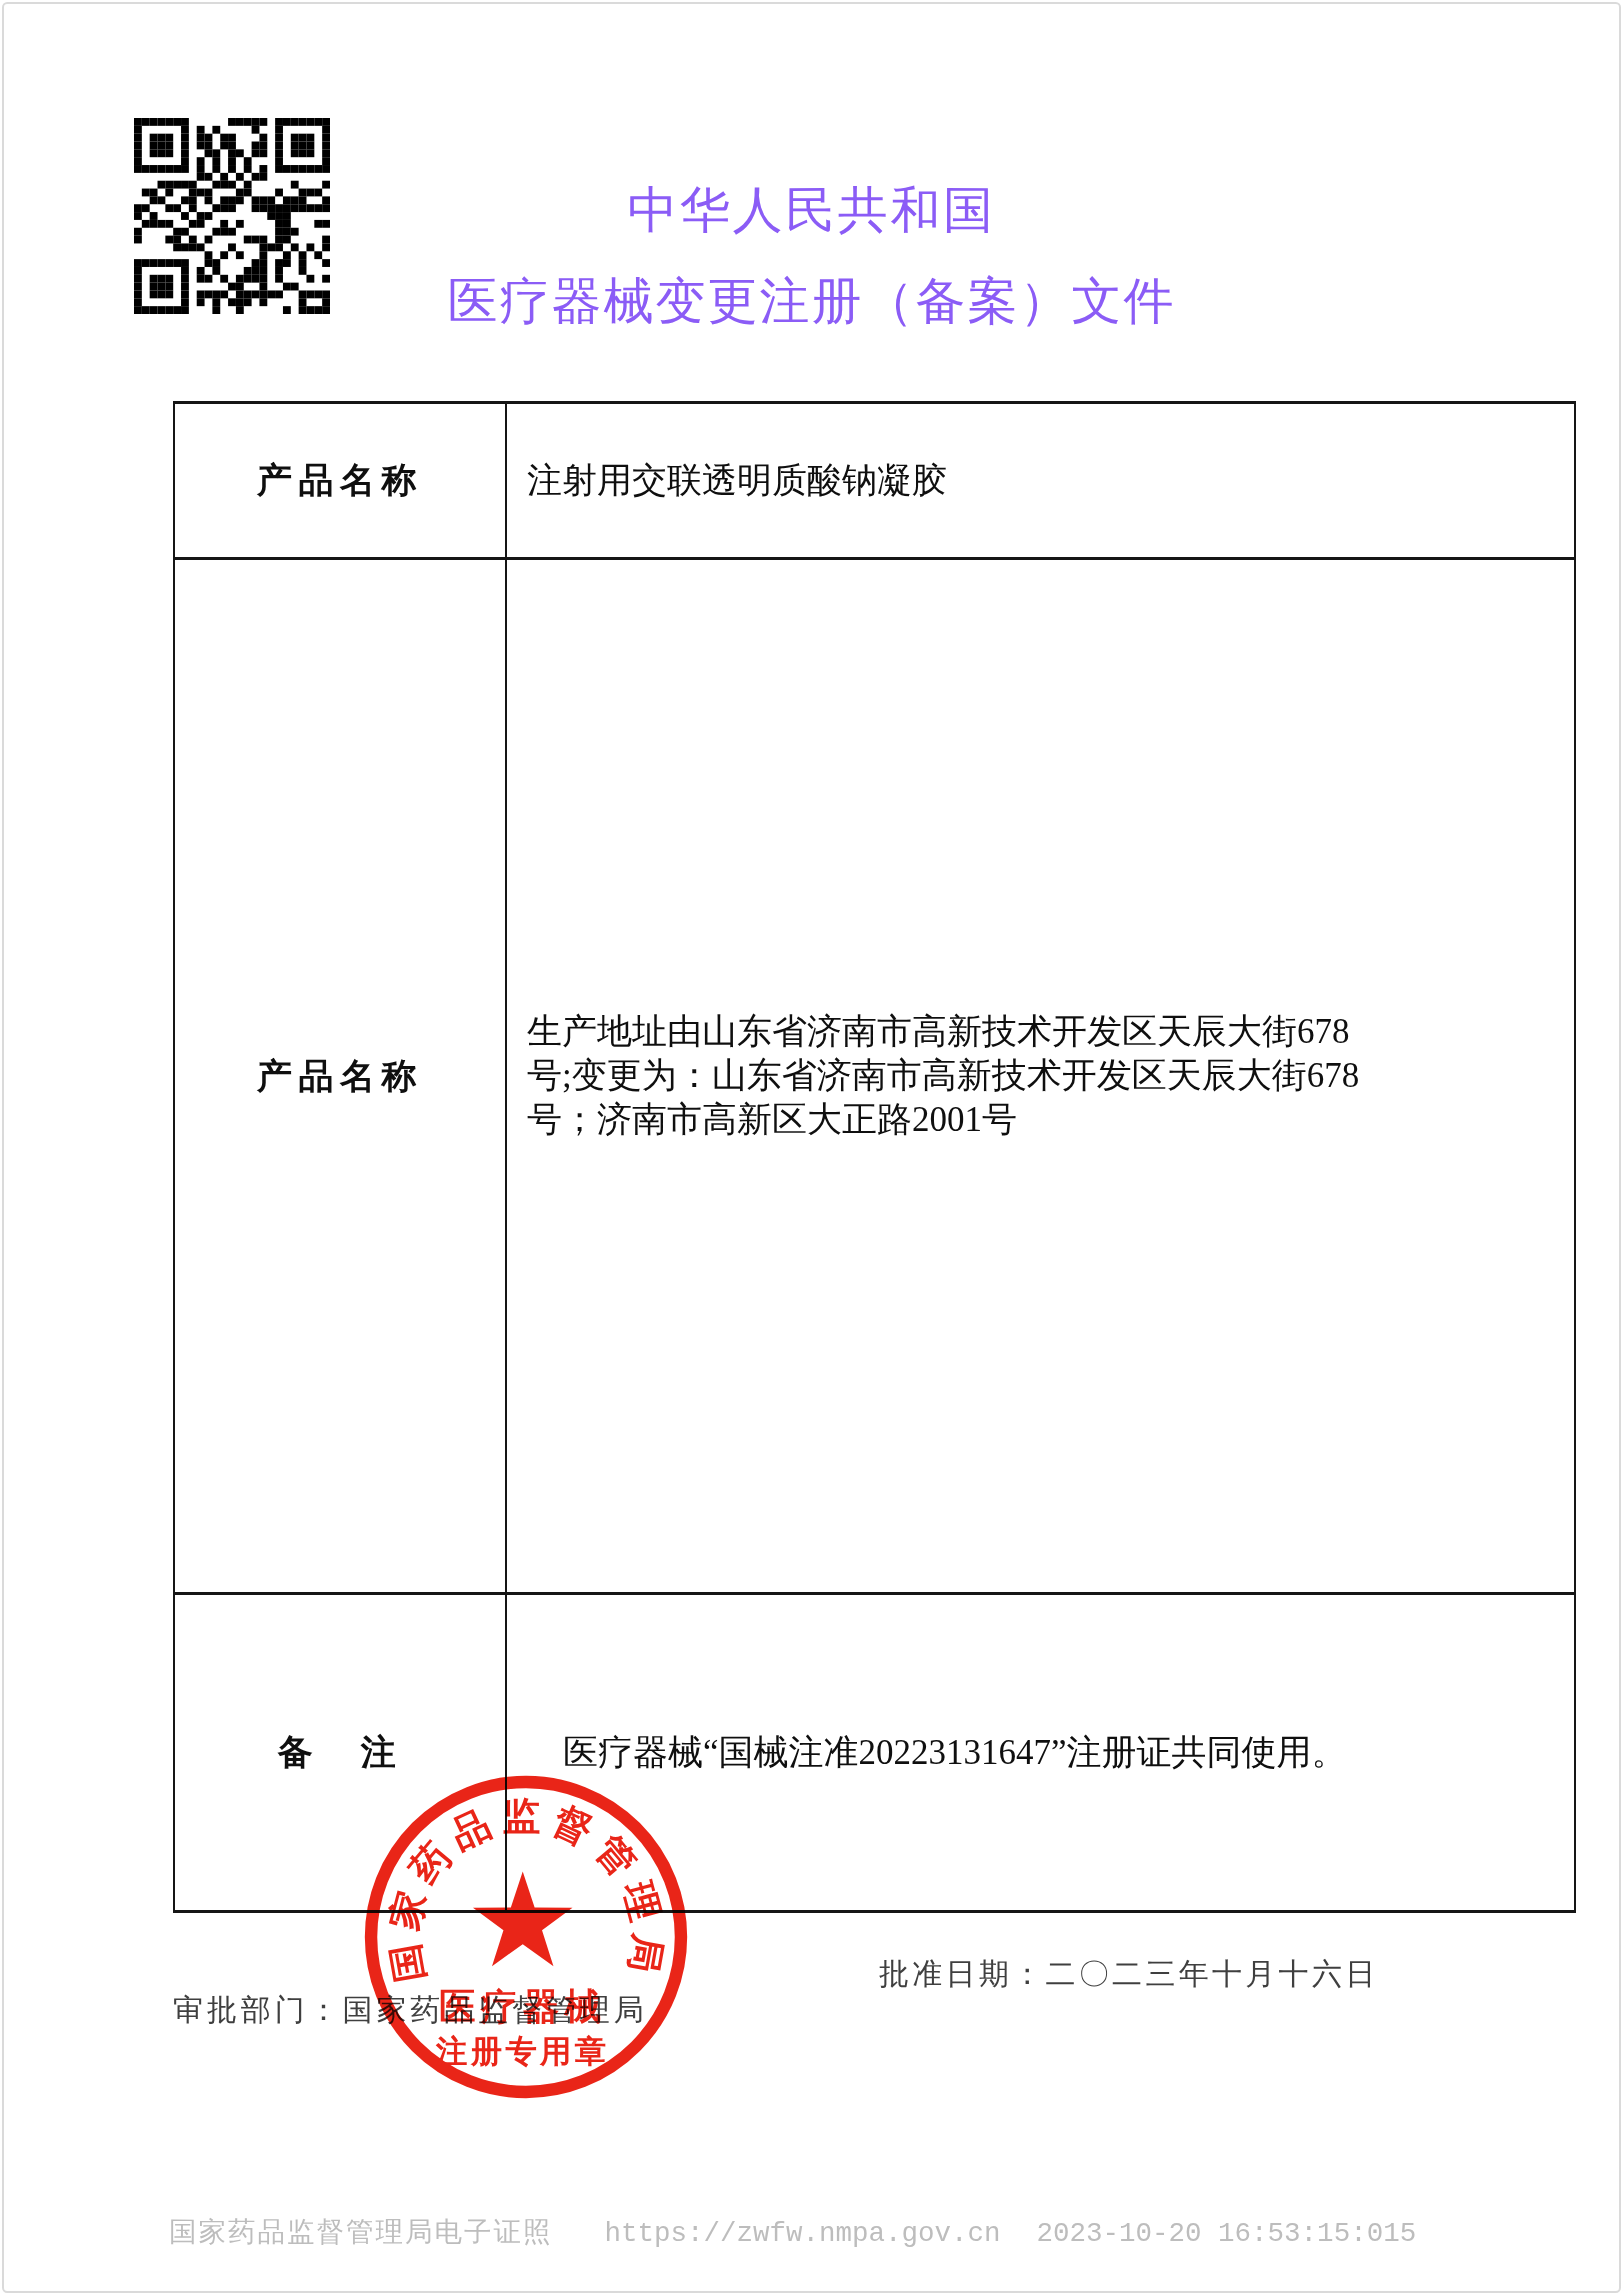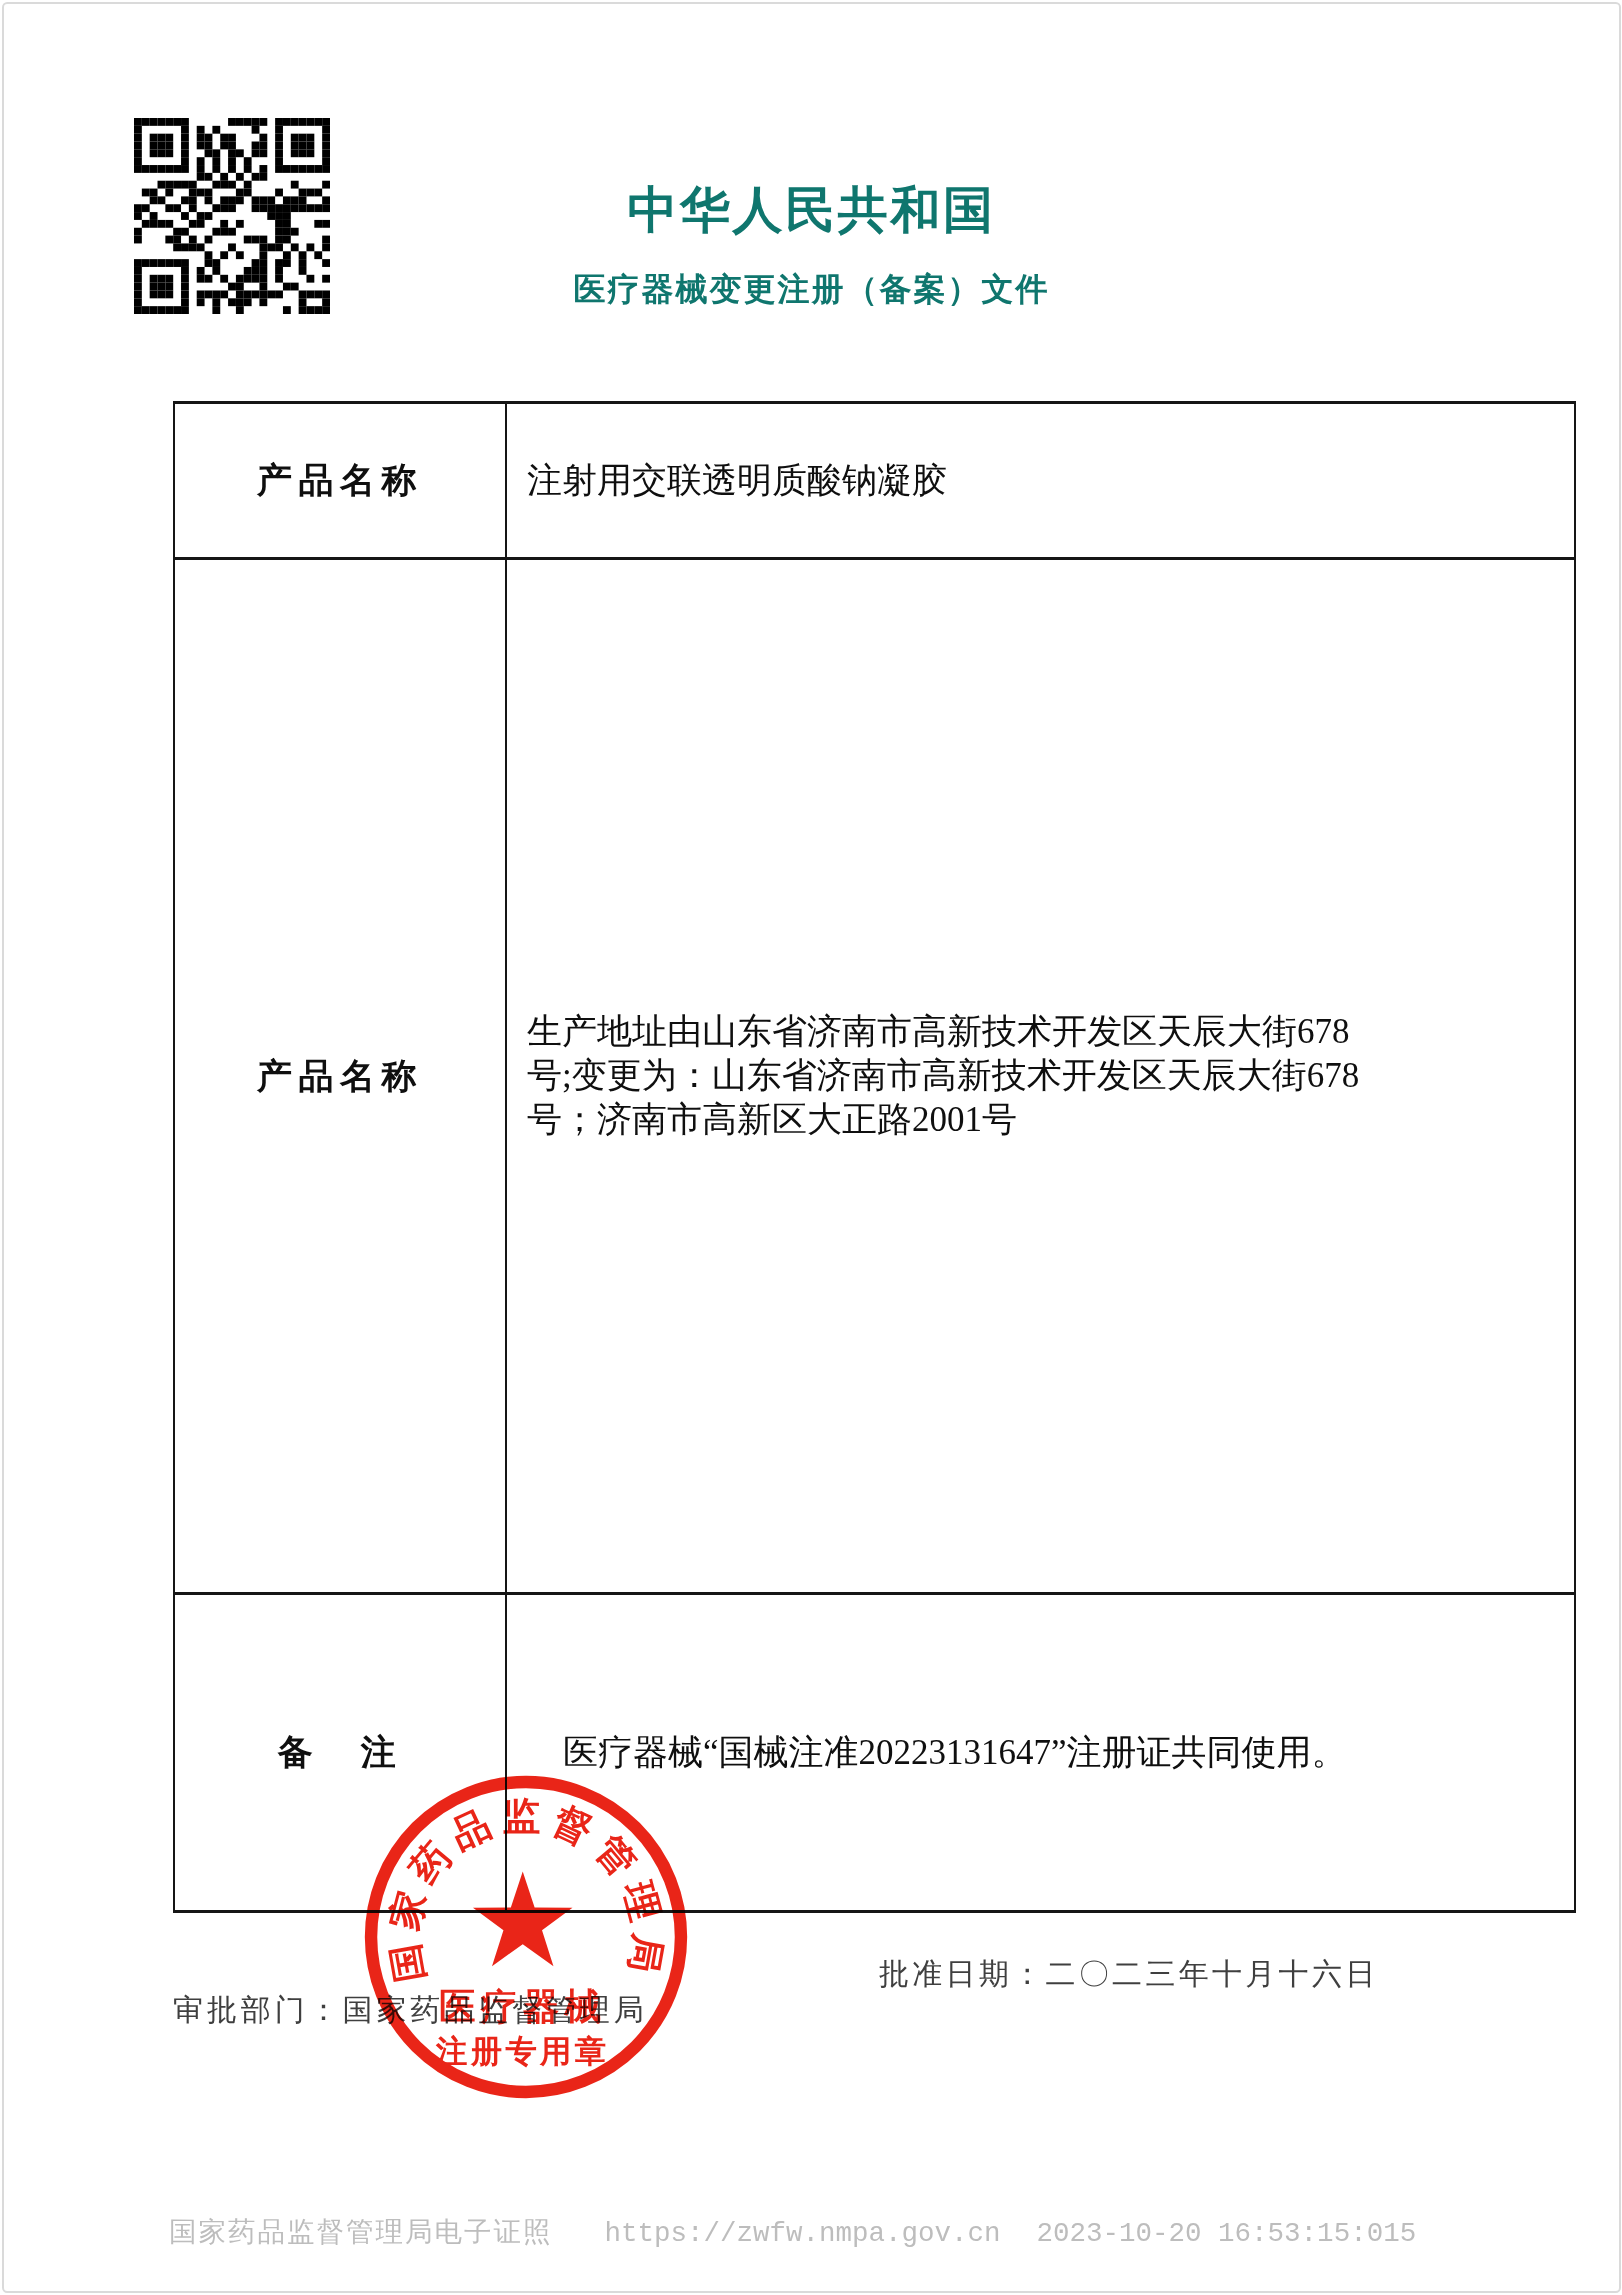--- a/index.html
+++ b/index.html
@@ -7,24 +7,24 @@
     position:relative;width:1623px;height:2295px;background:#ffffff;
     font-family:"Liberation Serif",serif;color:#141414;overflow:hidden;
   }
   .page-frame{
     position:absolute;inset:2px;border:2px solid #dadada;border-radius:5.2px;
     pointer-events:none;
   }
   .qr{position:absolute;left:134px;top:118px;width:196px;height:196px;}
   .title{
     position:absolute;left:0;width:100%;text-align:center;
-    font-family:"Liberation Sans",sans-serif;font-weight:700;color:#0f766e;
+    font-family:"Liberation Sans",sans-serif;font-weight:400;color:#8b5cf6;
   }
   .title1{top:177px;font-size:50px;letter-spacing:2.6px;}
-  .title2{top:268px;font-size:32px;letter-spacing:2px;}
+  .title2{top:268px;font-size:50px;letter-spacing:2px;}
   .regline{position:absolute;left:264px;top:344px;font-size:29px;color:#1c1c1c;}
   .regline .lbl{letter-spacing:6.5px;}
   .regline .val{letter-spacing:0.7px;}
 
   .doc-table{
     position:absolute;left:173px;top:401px;width:1403px;box-sizing:border-box;
     border:2px solid #151515;border-top-width:3.9px;border-bottom-width:3.9px;
   }
   .t-row{display:flex;width:100%;box-sizing:border-box;}
   .t-row + .t-row{border-top:3.9px solid #151515;}

